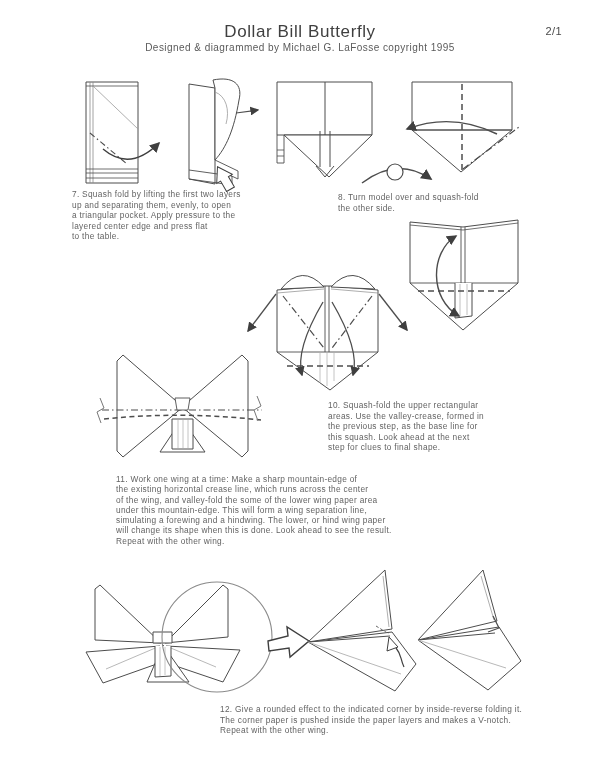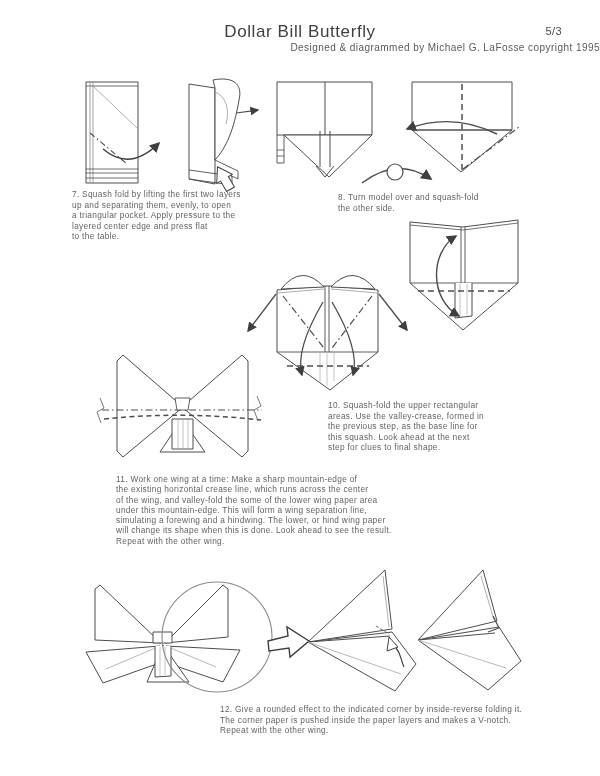--- a/index.html
+++ b/index.html
@@ -8,42 +8,42 @@
     font-family:"Liberation Sans",sans-serif;color:#5f5f5f;
   }
   .page-title{
     position:absolute;left:0;right:0;top:22px;text-align:center;
     font-size:17px;letter-spacing:.6px;color:#3f3f3f;font-weight:400;
   }
   .page-number{
     position:absolute;right:38px;top:25px;font-size:11px;color:#4a4a4a;letter-spacing:.4px;
   }
   .page-subtitle{
-    position:absolute;left:0;right:0;top:42px;text-align:right;
+    position:absolute;left:0;right:0;top:42px;text-align:center;
     font-size:10px;letter-spacing:.45px;color:#5a5a5a;
   }
   .step-text{
     position:absolute;font-size:8.3px;line-height:10.6px;letter-spacing:.3px;
     white-space:pre-line;color:#636363;
   }
   #step7-text{left:72px;top:189px;width:230px;}
   #step8-text{left:338px;top:192px;width:230px;}
   #step9-text{left:425px;top:332px;width:175px;}
   #step10-text{left:308px;top:400px;width:190px;margin-left:20px;}
   #step11-text{left:100px;top:474px;width:350px;line-height:10.3px;margin-left:16px;}
   #step12-text{left:220px;top:704px;width:345px;}
   svg.art{position:absolute;left:0;top:0;}
 </style>
 </head>
 <body>
 
 <div class="page">
 
   <div class="page-title">Dollar Bill Butterfly</div>
-  <div class="page-number">5/3</div>
+  <div class="page-number">2/1</div>
   <div class="page-subtitle">Designed &amp; diagrammed by Michael G. LaFosse copyright 1995</div>
 
   <div class="step-text" id="step7-text">7.  Squash fold by lifting the first two layers
 up and separating them, evenly, to open
 a triangular pocket.  Apply pressure to the
 layered center edge and press flat
 to the table.</div>
   <div class="step-text" id="step8-text">8.  Turn model over and squash-fold
 the other side.</div>
   <div class="step-text" id="step10-text">10.  Squash-fold the upper rectangular

